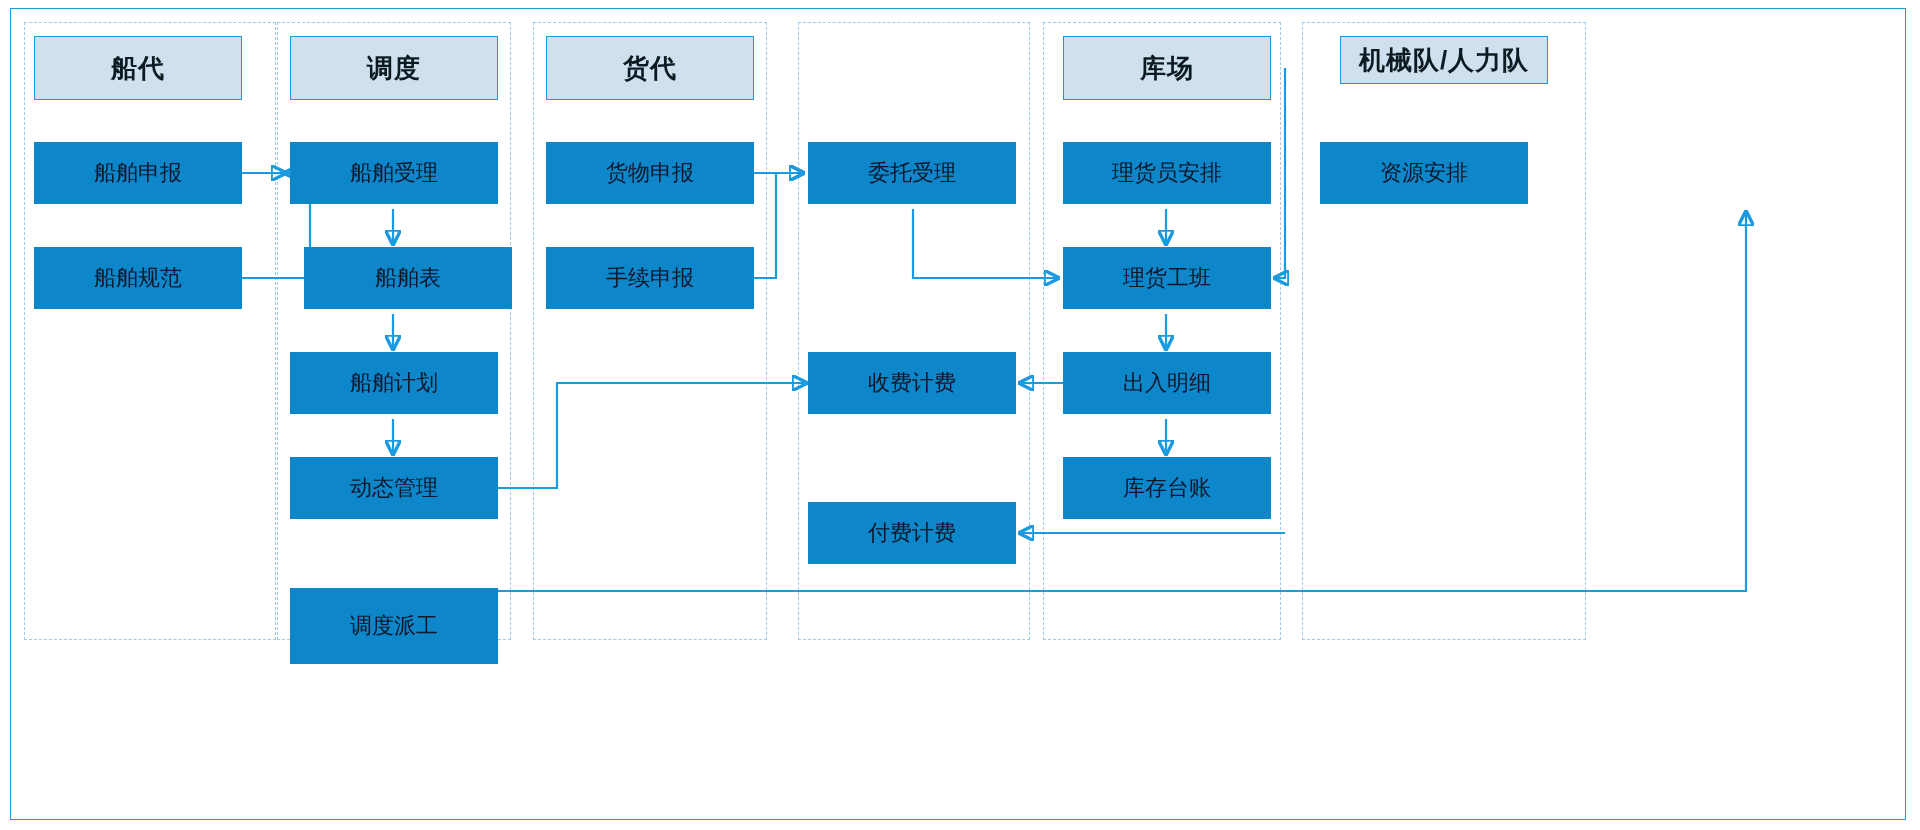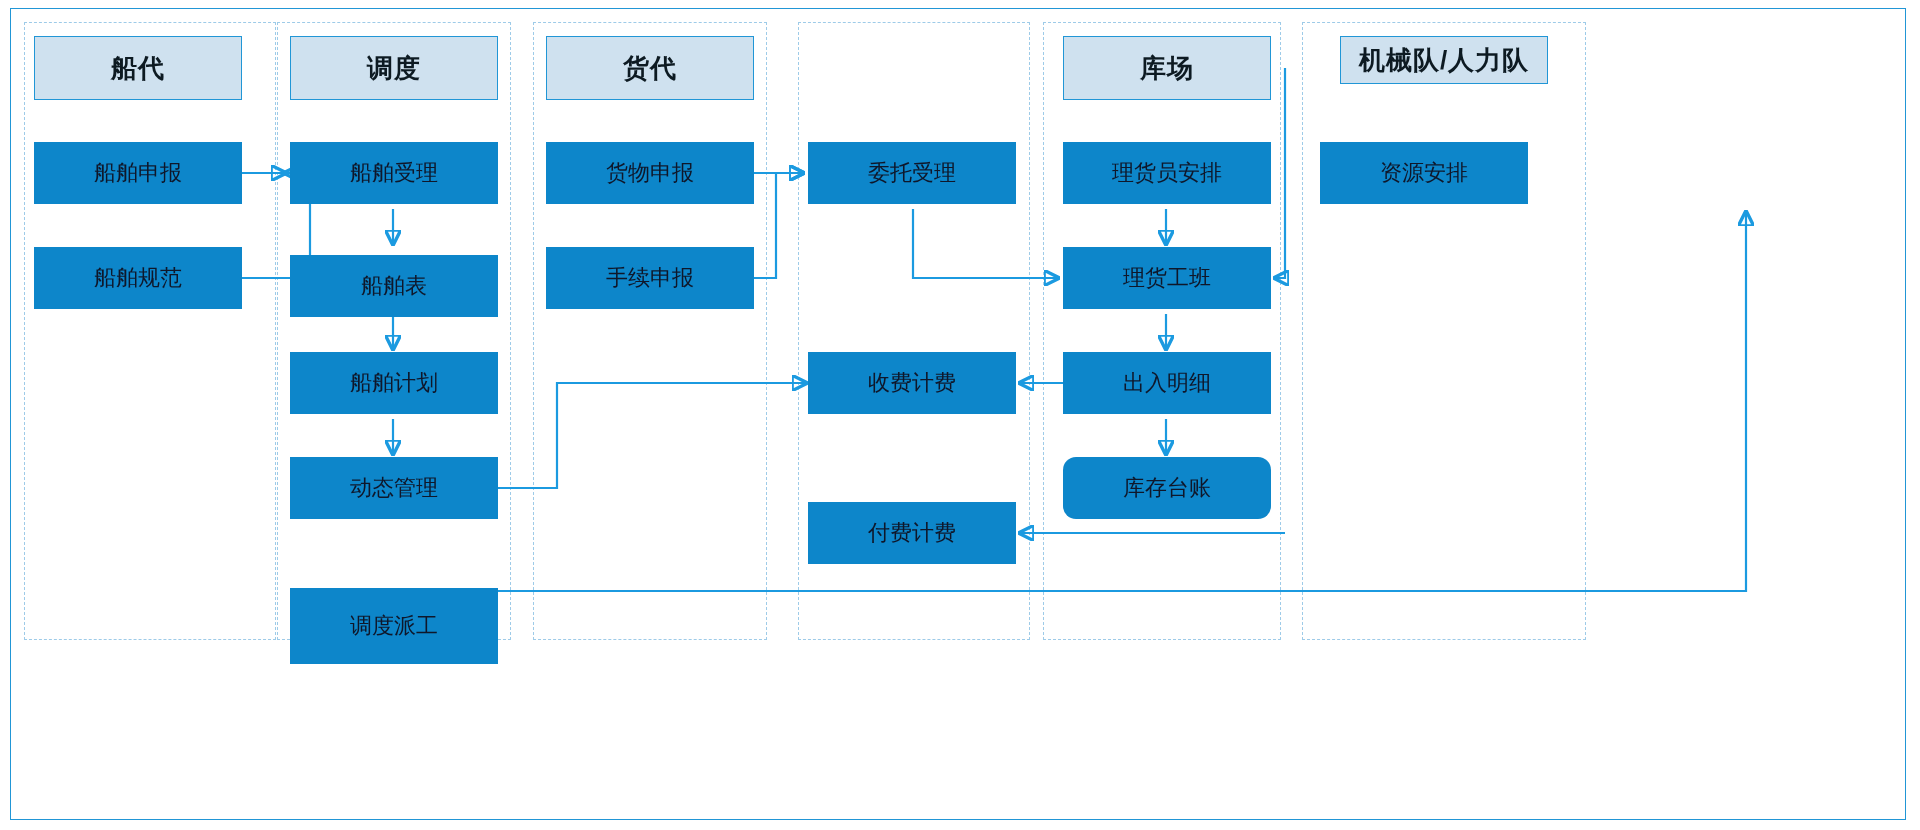--- a/index.html
+++ b/index.html
@@ -132,21 +132,21 @@
   <div class="node" style="left:34px; top:142px; width:208px; height:62px;">
     <span>船舶申报</span>
   </div>
   <div class="node" style="left:34px; top:247px; width:208px; height:62px;">
     <span>船舶规范</span>
   </div>
 
   <div class="node" style="left:290px; top:142px; width:208px; height:62px;">
     <span>船舶受理</span>
   </div>
-  <div class="node" style="left:290px; top:247px; width:208px; height:62px;margin-top:8px;">
+  <div class="node" style="left:304px; top:247px; width:208px; height:62px;">
     <span>船舶表</span>
   </div>
   <div class="node" style="left:290px; top:352px; width:208px; height:62px;">
     <span>船舶计划</span>
   </div>
   <div class="node" style="left:290px; top:457px; width:208px; height:62px;">
     <span>动态管理</span>
   </div>
   <div class="node" style="left:290px; top:540px; width:208px; height:76px;margin-top:48px;">
     <span>调度派工</span>
@@ -171,21 +171,21 @@
 
   <div class="node" style="left:1063px; top:142px; width:208px; height:62px;">
     <span>理货员安排</span>
   </div>
   <div class="node" style="left:1063px; top:247px; width:208px; height:62px;">
     <span>理货工班</span>
   </div>
   <div class="node" style="left:1063px; top:352px; width:208px; height:62px;">
     <span>出入明细</span>
   </div>
-  <div class="node" style="left:1063px; top:457px; width:208px; height:62px;border-radius:13px;">
+  <div class="node" style="left:1063px; top:457px; width:208px; height:62px;">
     <span>库存台账</span>
   </div>
 
   <div class="node" style="left:1320px; top:142px; width:208px; height:62px;">
     <span>资源安排</span>
   </div>
 
 </div>
 
 </body></html>

